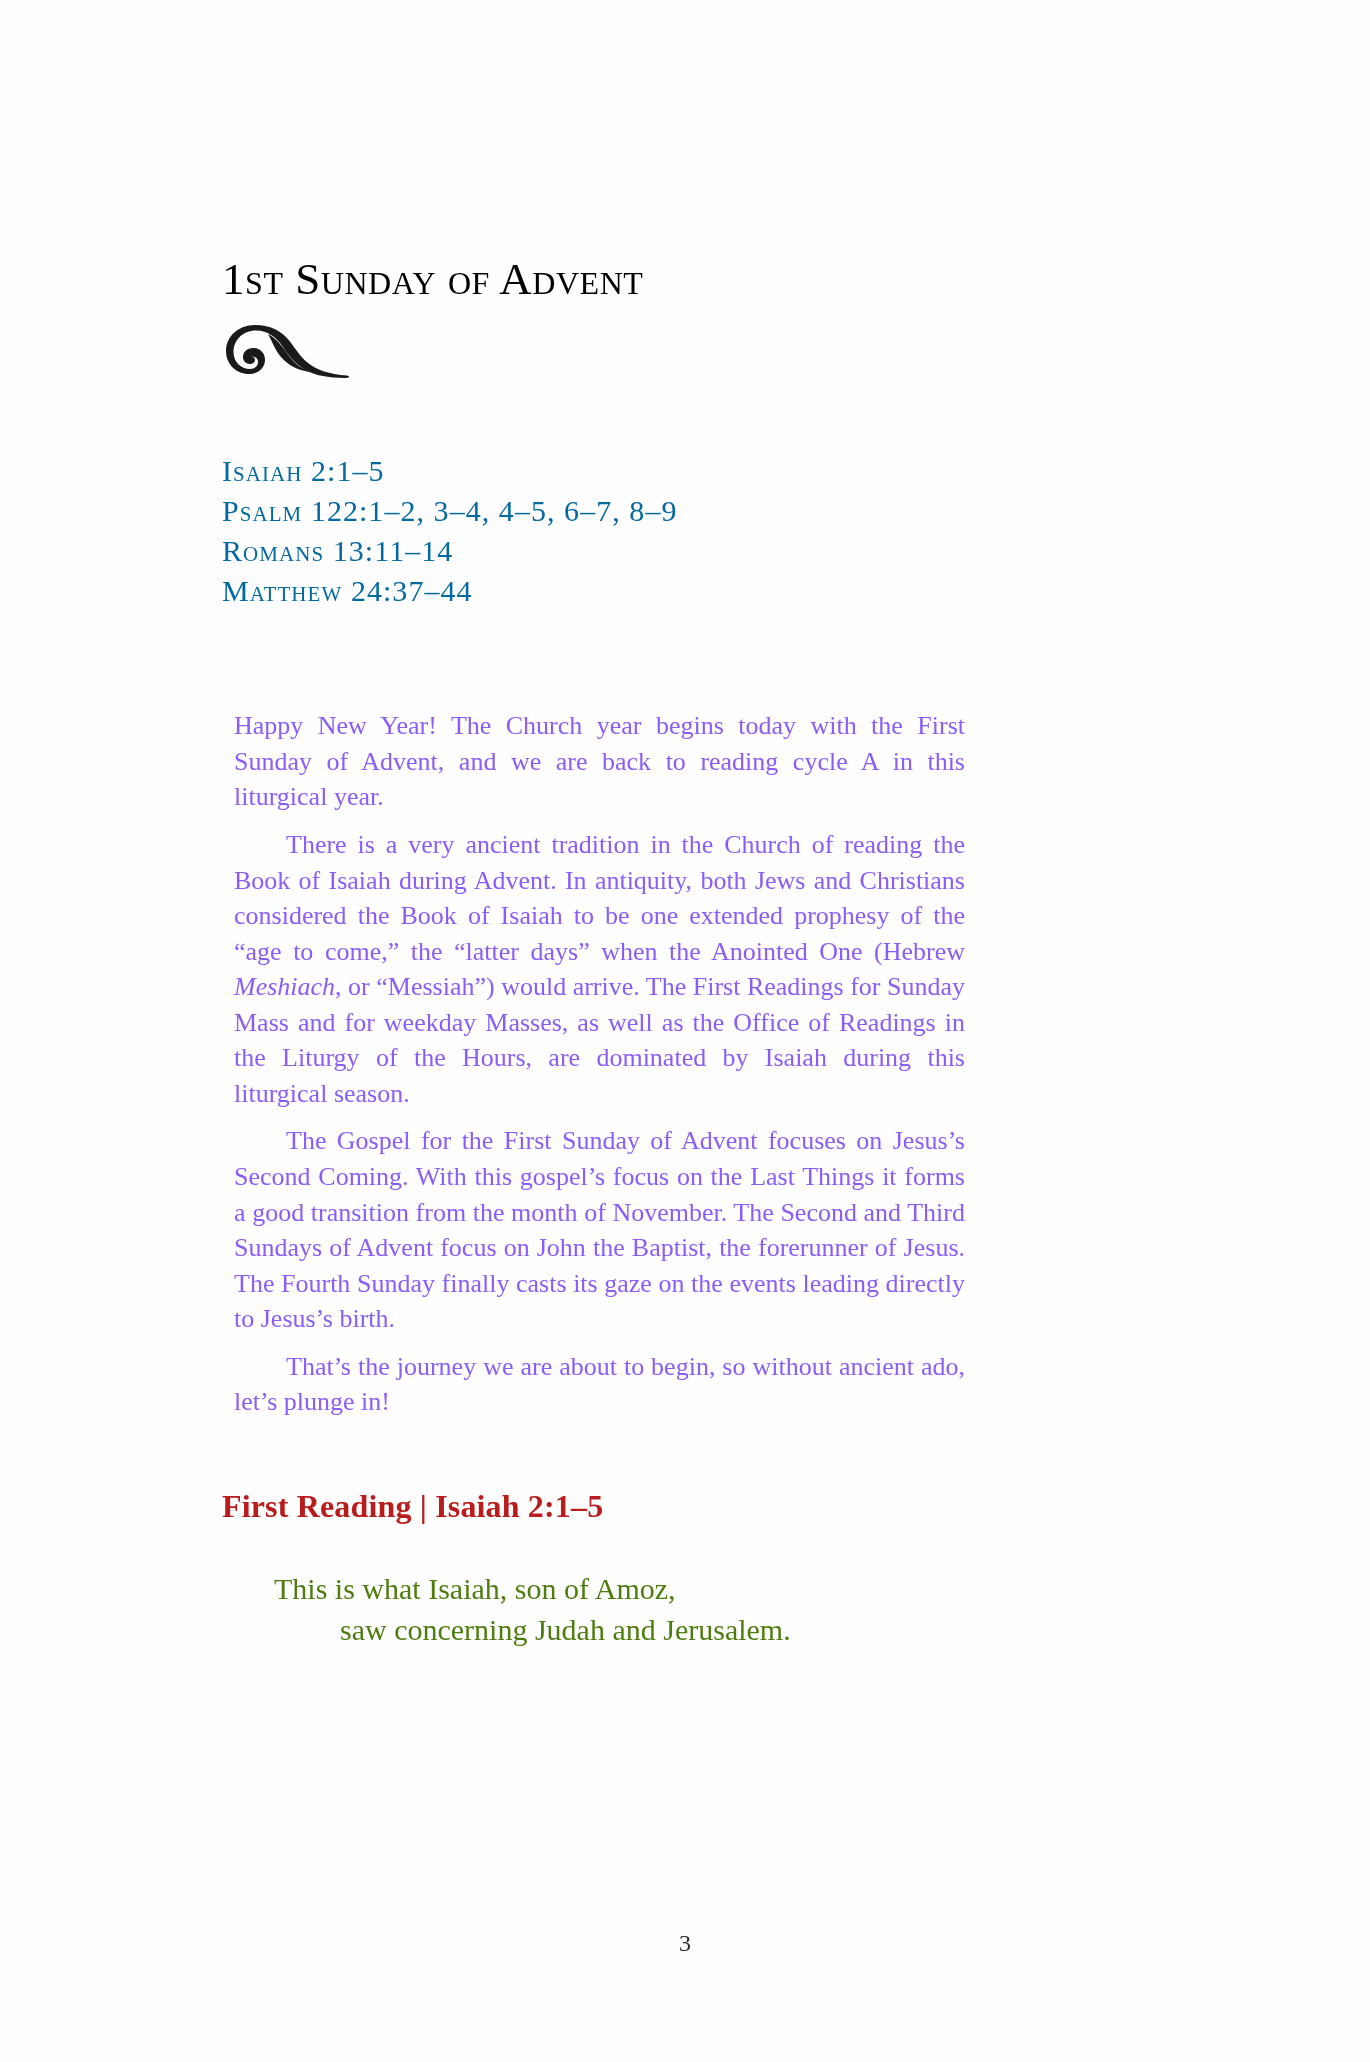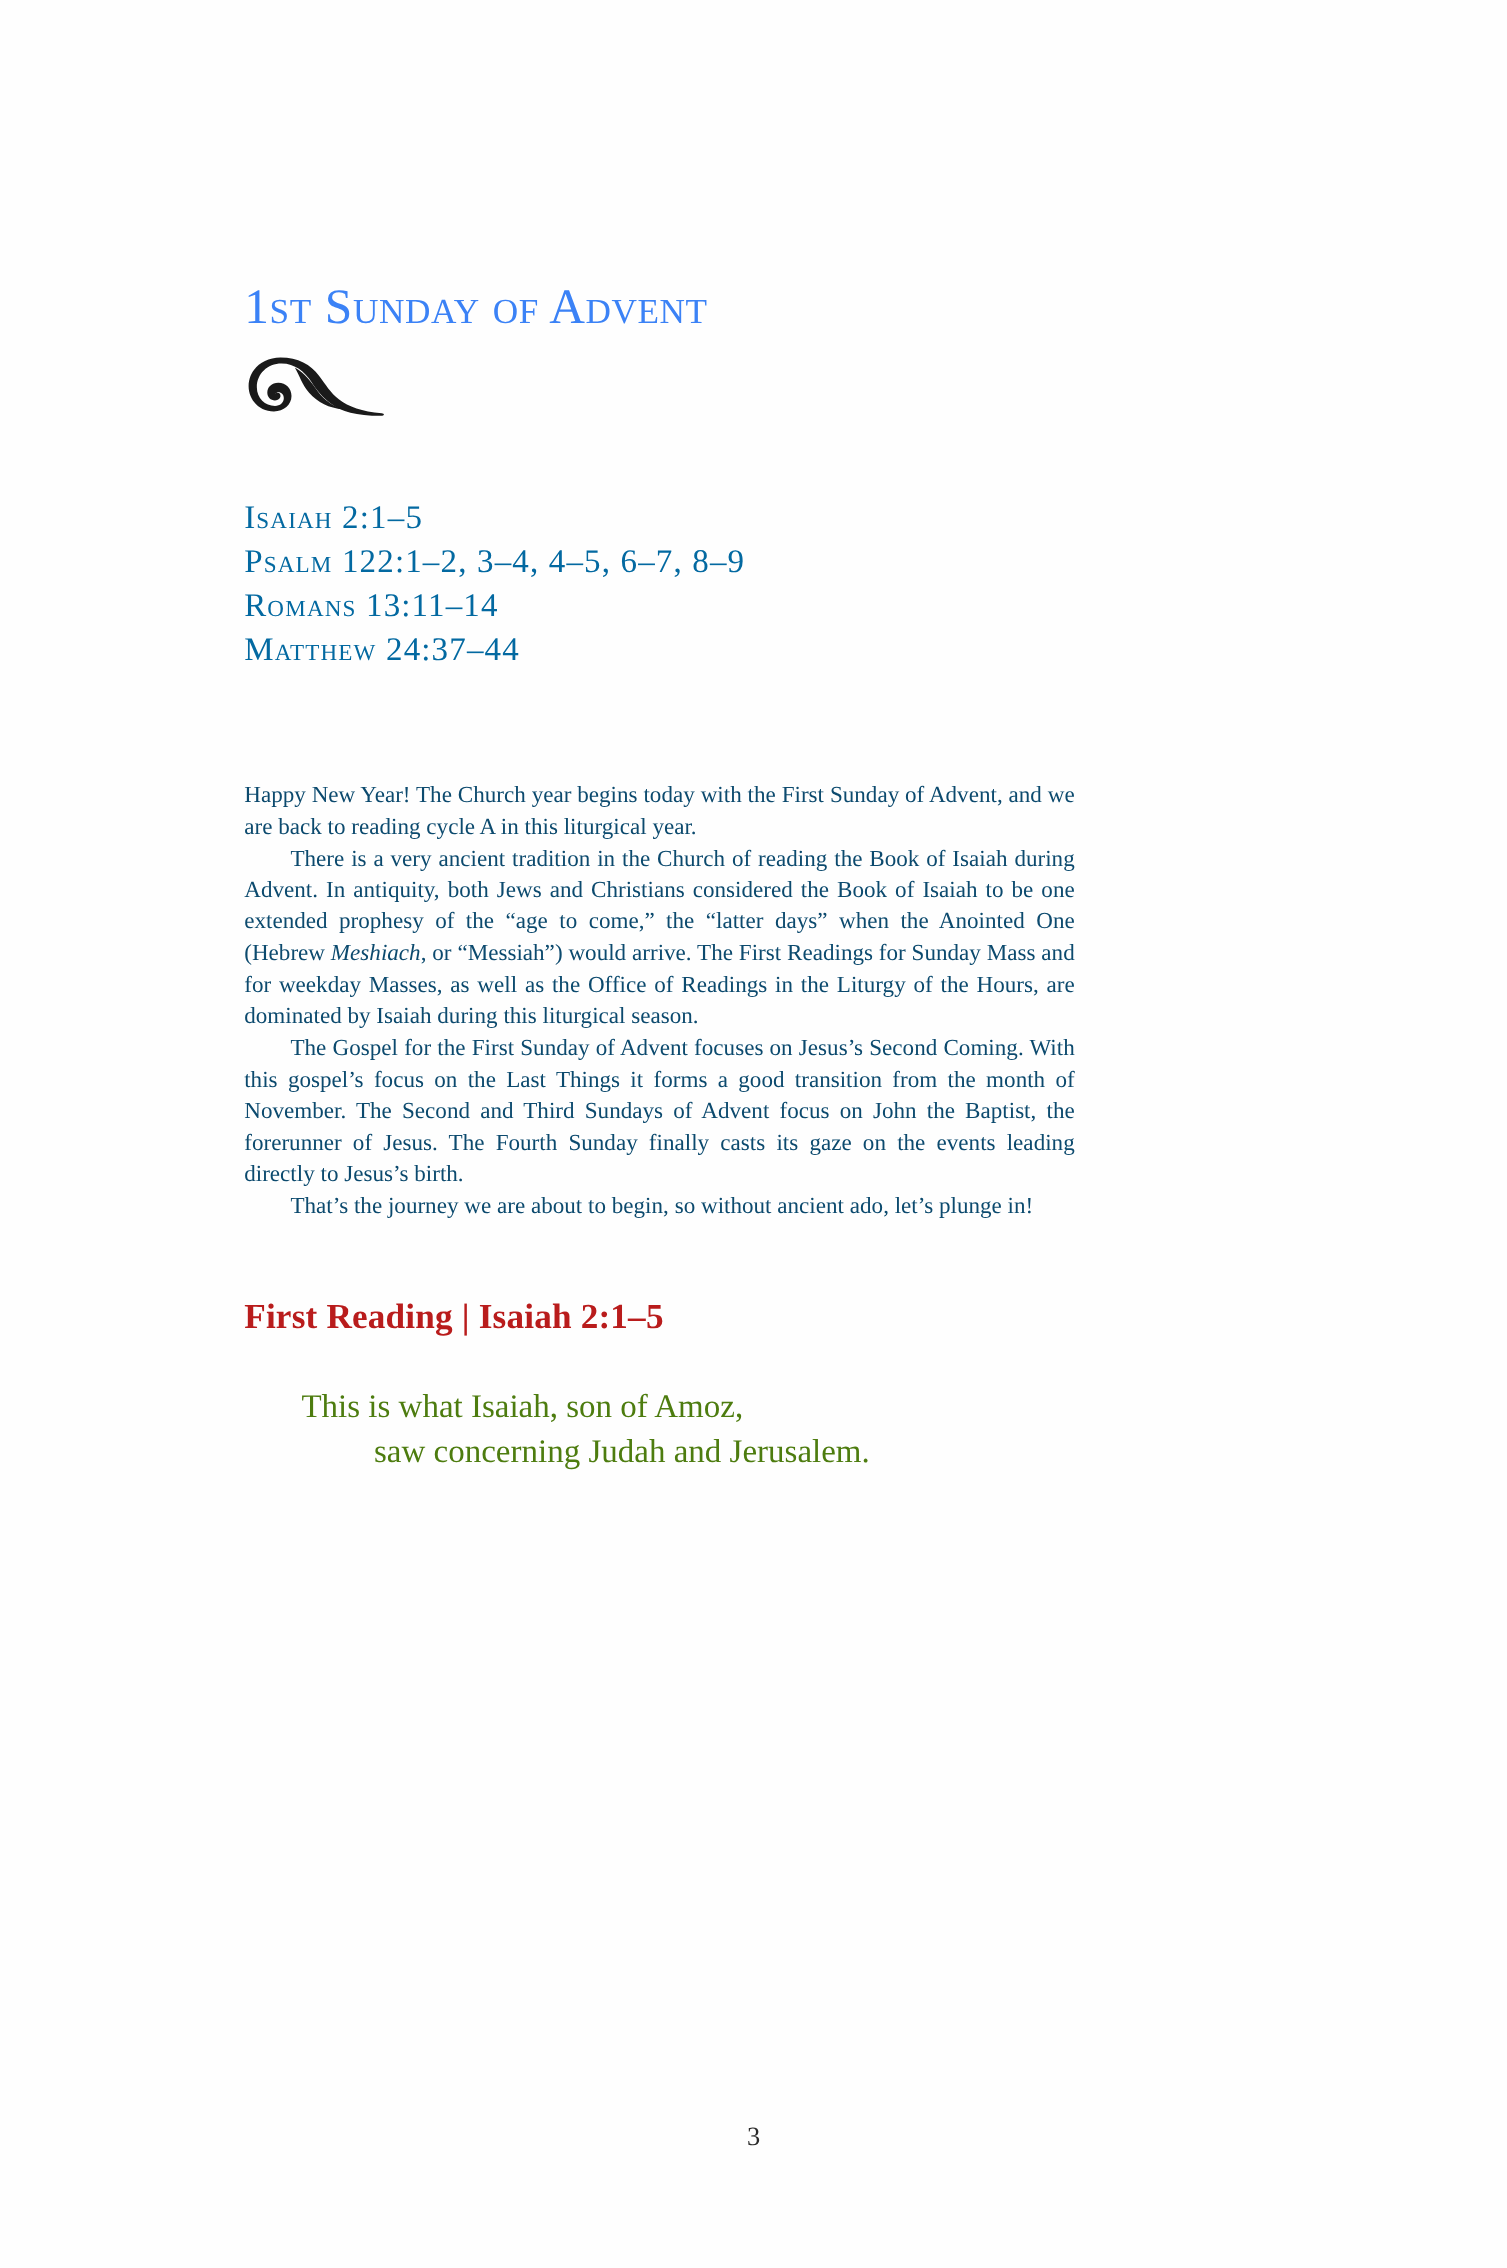--- a/index.html
+++ b/index.html
@@ -31,21 +31,21 @@
     top: 255px;
     width: 755px;
   }
 
   
   .page-title {
     font-size: 45px;
     letter-spacing: 0.012em;
     font-variant: small-caps;
     font-weight: 400;
-    color: #3b82f6;
+    color: #000000;
     line-height: 1.1;
     margin: 0;
     white-space: nowrap;
   }
 
   
   .ornament {
     margin-top: 12px;
     height: 62px;
     line-height: 0;
@@ -65,26 +65,26 @@
     line-height: 1.34;
     color: #0369a1;
     white-space: nowrap;
   }
 
   
   .body-block {
     margin-top: 97px;
   }
   .body-par {
-    font-size: 21px;
+    font-size: 26px;
     line-height: 1.368;
     text-align: justify;
     text-justify: inter-word;
-    margin: 0;
-    color: #0c4a6e;
+    margin: 12px;
+    color: #8b5cf6;
     hyphens: manual;
   }
   .body-par.indent {
     text-indent: 2.0em;
   }
   .body-par em {
     font-style: italic;
   }
 
   

